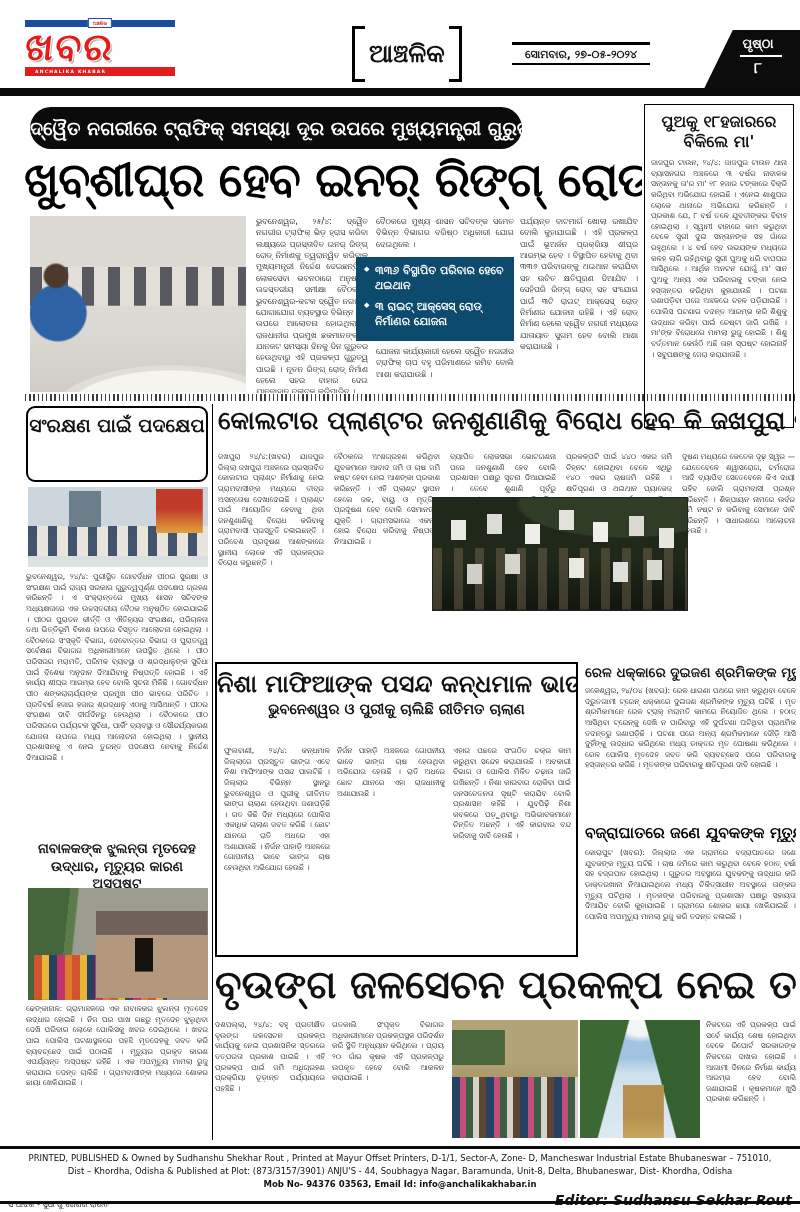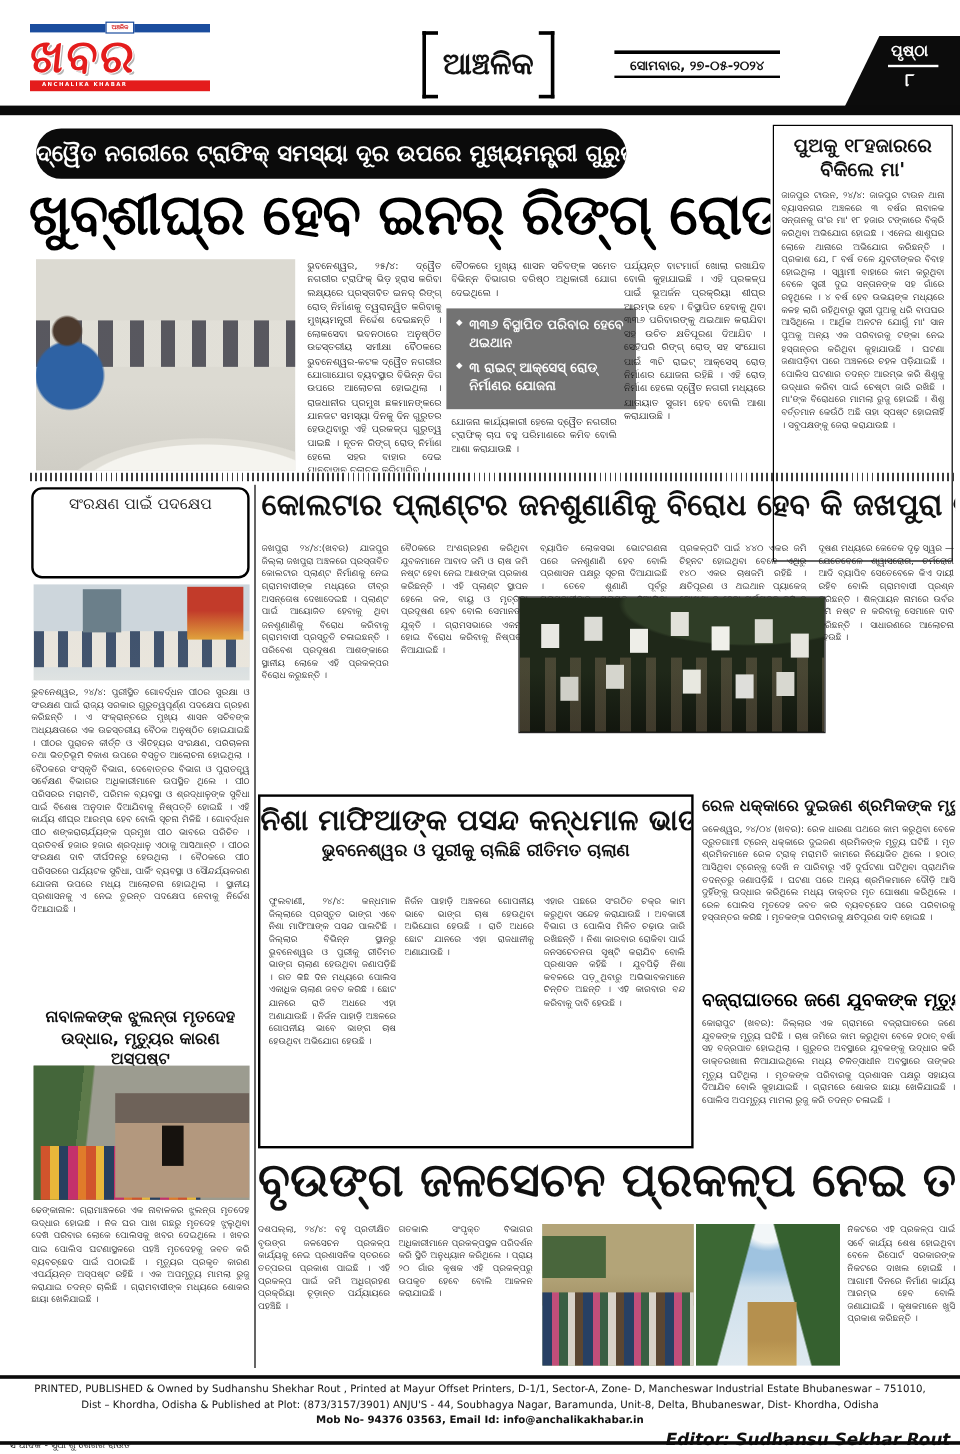--- a/index.html
+++ b/index.html
@@ -31,34 +31,34 @@
           color:#fff;text-align:center;padding-top:6px;}
   .corner .lab{font-size:13px;font-weight:bold;margin-left:28px;}
   .corner .bar{width:42px;height:2px;background:#fff;margin:3px 0 2px 52px;}
   .corner .num{font-size:15px;font-weight:bold;margin-left:28px;}
   .mainrule{background:#0b0b0b;}
 
   
   .kicker{background:#0b0b0b;color:#fff;border-radius:22px;font-size:19px;font-weight:bold;
           text-align:center;line-height:42px;white-space:nowrap;overflow:hidden;}
   .lead-head{font-size:47px;font-weight:800;letter-spacing:-1px;white-space:nowrap;overflow:hidden;color:#000;}
-  .hibox{background:#737373;color:#fff;padding:7px 8px;margin-left:16px;}
+  .hibox{background:#0c4a6e;color:#fff;padding:7px 8px;}
   .hibox .it{font-size:11px;font-weight:bold;line-height:1.35;margin-bottom:6px;position:relative;padding-left:11px;}
   .hibox .it::before{content:"◆";position:absolute;left:0;top:1px;font-size:7px;}
   .sidebox{border:1.5px solid #000;padding:5px 6px;}
   .sidebox .h{font-size:16px;font-weight:bold;text-align:center;line-height:1.25;margin:2px 0 6px;}
 
   
   .dotline{background:repeating-linear-gradient(90deg,#3c3c3c 0 1.5px,transparent 1.5px 4.2px);}
   .vrule{background:#000;width:1px;}
 
   
   .gob-box{border:2.5px solid #000;border-radius:9px;text-align:center;padding-top:5px;}
   .gob-box .l1{font-size:21px;font-weight:800;line-height:1.25;}
-  .gob-box .l2{font-size:13px;font-weight:400;line-height:1.3;}
+  .gob-box .l2{font-size:19px;font-weight:700;line-height:1.3;}
   .coal-head{font-size:25px;font-weight:800;text-align:center;white-space:nowrap;overflow:hidden;}
   .nisha-box{border:2px solid #000;}
   .nisha-box .h1{font-size:24px;font-weight:800;text-align:center;white-space:nowrap;overflow:hidden;margin-top:6px;}
   .nisha-box .h2{font-size:14.5px;font-weight:800;text-align:center;margin-top:3px;}
   .small-head{font-weight:800;text-align:center;line-height:1.3;}
   .irr-head{font-size:39px;font-weight:800;text-align:center;white-space:nowrap;overflow:hidden;}
 
   
   .ph{overflow:hidden;}
   .ph-lead{background:
@@ -169,21 +169,21 @@
   <div class="abs jt t8" style="left:376px;top:216px;width:138px;height:40px;">ବୈଠକରେ ମୁଖ୍ୟ ଶାସନ ସଚିବଙ୍କ ସମେତ ବିଭିନ୍ନ ବିଭାଗର ବରିଷ୍ଠ ଅଧିକାରୀ ଯୋଗ ଦେଇଥିଲେ ।</div>
 
   <div class="abs hibox" style="left:356px;top:257px;width:158px;height:84px;box-sizing:border-box;">
     <div class="it">୩୩୬ ବିସ୍ଥାପିତ ପରିବାର ହେବେ ଥଇଥାନ</div>
     <div class="it">୩ ରାଇଟ୍ ଆକ୍ସେସ୍ ରୋଡ୍ ନିର୍ମାଣର ଯୋଜନା</div>
   </div>
 
   <div class="abs jt t8" style="left:376px;top:346px;width:138px;height:46px;">ଯୋଜନା କାର୍ଯ୍ୟକାରୀ ହେଲେ ଦ୍ୱୈତ ନଗରୀର ଟ୍ରାଫିକ୍ ଚାପ ବହୁ ପରିମାଣରେ କମିବ ବୋଲି ଆଶା କରାଯାଉଛି ।</div>
   <div class="abs jt t8" style="left:520px;top:216px;width:118px;height:177px;">ପର୍ଯ୍ୟନ୍ତ ବାଟମାର୍ଗ ଖୋଲା ରଖାଯିବ ବୋଲି କୁହାଯାଇଛି । ଏହି ପ୍ରକଳ୍ପ ପାଇଁ ଭୂଅର୍ଜନ ପ୍ରକ୍ରିୟା ଶୀଘ୍ର ଆରମ୍ଭ ହେବ । ବିସ୍ଥାପିତ ହେବାକୁ ଥିବା ୩୩୬ ପରିବାରଙ୍କୁ ଥଇଥାନ କରାଯିବା ସହ ଉଚିତ କ୍ଷତିପୂରଣ ଦିଆଯିବ । ସେହିପରି ରିଙ୍ଗ୍ ରୋଡ୍ ସହ ସଂଯୋଗ ପାଇଁ ୩ଟି ରାଇଟ୍ ଆକ୍ସେସ୍ ରୋଡ୍ ନିର୍ମାଣର ଯୋଜନା ରହିଛି । ଏହି ରୋଡ୍ ନିର୍ମାଣ ହେଲେ ଦ୍ୱୈତ ନଗରୀ ମଧ୍ୟରେ ଯାତାୟାତ ସୁଗମ ହେବ ବୋଲି ଆଶା କରାଯାଉଛି ।</div>
 
-  <div class="abs sidebox" style="left:644px;top:104px;width:150px;height:364px;box-sizing:border-box;">
+  <div class="abs sidebox" style="left:644px;top:104px;width:150px;height:324px;box-sizing:border-box;">
     <div class="h">ପୁଅକୁ ୧୮ହଜାରରେ ବିକିଲେ ମା'</div>
     <div class="jt t75" style="height:238px;overflow:hidden;">ଜାଜପୁର ଟାଉନ, ୨୪/୪: ଜାଜପୁର ଟାଉନ ଥାନା ବ୍ୟାସନଗର ଅଞ୍ଚଳରେ ୩ ବର୍ଷର ନାବାଳକ ସନ୍ତାନକୁ ତା'ର ମା' ୧୮ ହଜାର ଟଙ୍କାରେ ବିକ୍ରି କରିଥିବା ଅଭିଯୋଗ ହୋଇଛି । ଏନେଇ ଶାଶୁଘର ଲୋକେ ଥାନାରେ ଅଭିଯୋଗ କରିଛନ୍ତି । ପ୍ରକାଶ ଯେ, ୮ ବର୍ଷ ତଳେ ଯୁବତୀଙ୍କର ବିବାହ ହୋଇଥିଲା । ସ୍ୱାମୀ ବାହାରେ କାମ କରୁଥିବା ବେଳେ ସ୍ତ୍ରୀ ଦୁଇ ସନ୍ତାନଙ୍କ ସହ ଗାଁରେ ରହୁଥିଲେ । ୪ ବର୍ଷ ହେବ ଉଭୟଙ୍କ ମଧ୍ୟରେ କଳହ ଲାଗି ରହିଥିବାରୁ ସ୍ତ୍ରୀ ପୁଅକୁ ଧରି ବାପଘର ଆସିଥିଲେ । ଆର୍ଥିକ ଅନଟନ ଯୋଗୁଁ ମା' ସାନ ପୁଅକୁ ଅନ୍ୟ ଏକ ପରିବାରକୁ ଟଙ୍କା ନେଇ ହସ୍ତାନ୍ତର କରିଥିବା କୁହାଯାଉଛି । ଘଟଣା ଜଣାପଡ଼ିବା ପରେ ଅଞ୍ଚଳରେ ଚହଳ ପଡ଼ିଯାଇଛି । ପୋଲିସ ଘଟଣାର ତଦନ୍ତ ଆରମ୍ଭ କରି ଶିଶୁକୁ ଉଦ୍ଧାର କରିବା ପାଇଁ ଚେଷ୍ଟା ଜାରି ରଖିଛି । ମା'ଙ୍କ ବିରୋଧରେ ମାମଲା ରୁଜୁ ହୋଇଛି । ଶିଶୁ ବର୍ତ୍ତମାନ କେଉଁଠି ଅଛି ତାହା ସ୍ପଷ୍ଟ ହୋଇନାହିଁ । ସବୁପକ୍ଷଙ୍କୁ ଜେରା କରାଯାଉଛି ।</div>
   </div>
 
   <div class="abs dotline" style="left:25px;top:394px;width:770px;height:7px;"></div>
 
   <div class="abs vrule" style="left:212px;top:404px;height:736px;"></div>
 
   <div class="abs gob-box" style="left:26px;top:406px;width:182px;height:76px;box-sizing:border-box;">
     <div class="l2">ସଂରକ୍ଷଣ ପାଇଁ ପଦକ୍ଷେପ</div>

